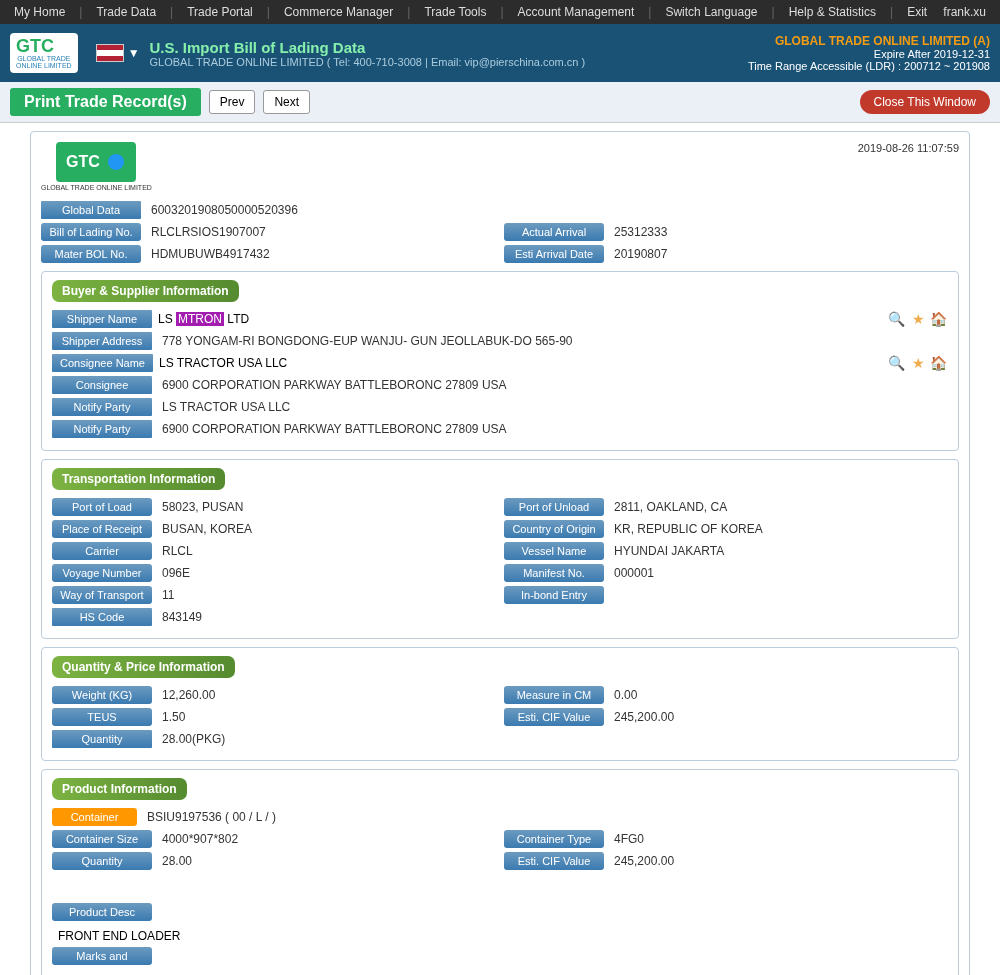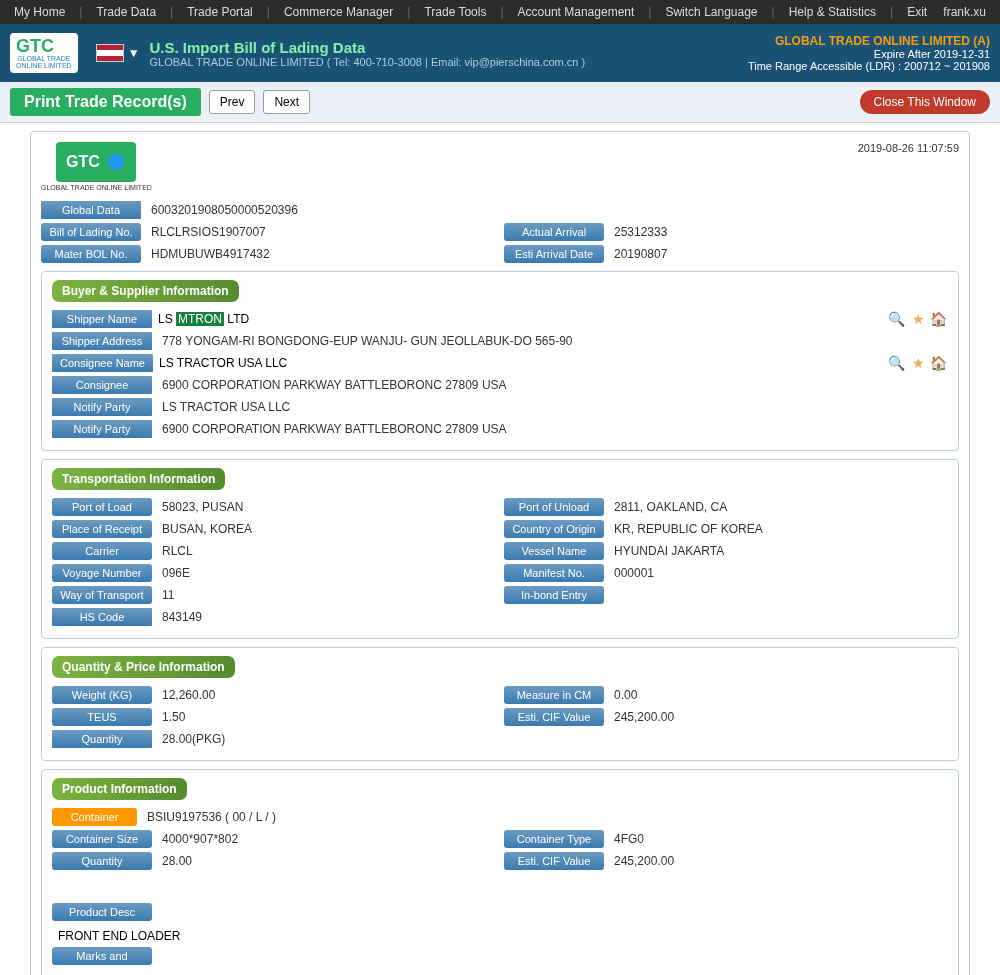--- a/index.html
+++ b/index.html
@@ -169,21 +169,21 @@
       </div>
     </div>
 
     <div class="section-block" style="margin-top:8px;">
       <div class="section-header">Buyer &amp; Supplier Information</div>
 
       
       <div class="field-row">
         <span class="field-label">Shipper Name</span>
         <div class="shipper-name-row" style="flex:1;">
-          <span style="font-size:12px;">LS <span style="background:#15803d;color:#fff;padding:0 2px;">MTRON</span> LTD</span>
+          <span style="font-size:12px;">LS <span style="background:#a21caf;color:#fff;padding:0 2px;">MTRON</span> LTD</span>
           <span class="icon-btn" style="margin-left:auto;">🔍</span>
           <span class="icon-btn icon-star">★</span>
           <span class="icon-btn icon-home">🏠</span>
         </div>
       </div>
 
       
       <div class="field-row">
         <span class="field-label">Shipper Address</span>
         <span class="field-val">778 YONGAM-RI BONGDONG-EUP WANJU- GUN JEOLLABUK-DO 565-90</span>

